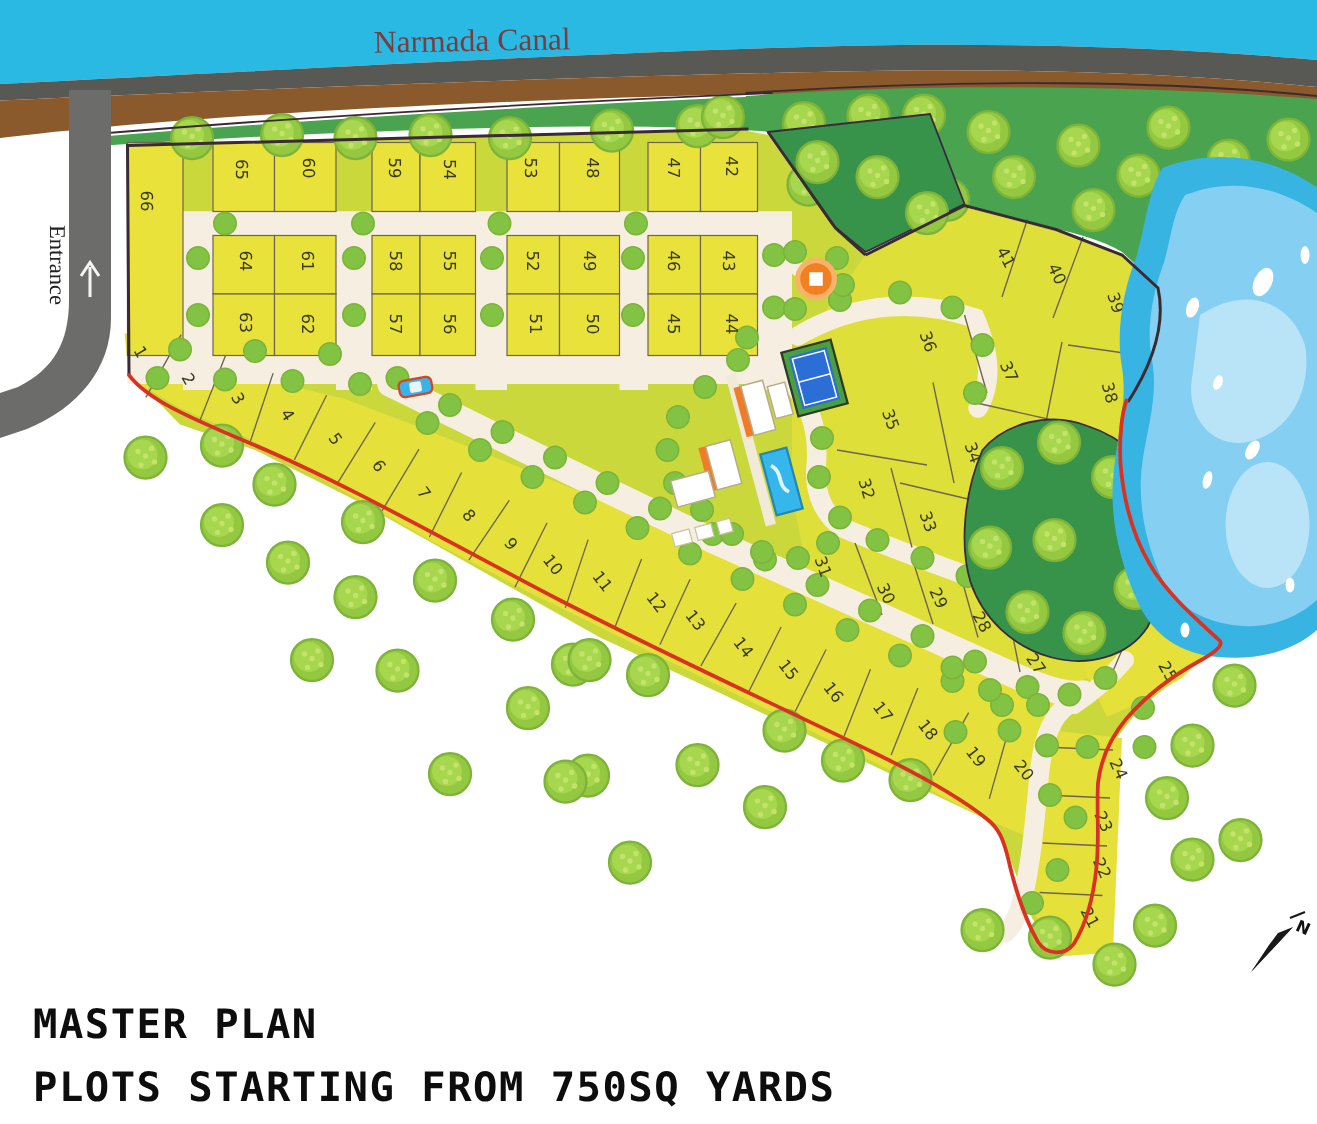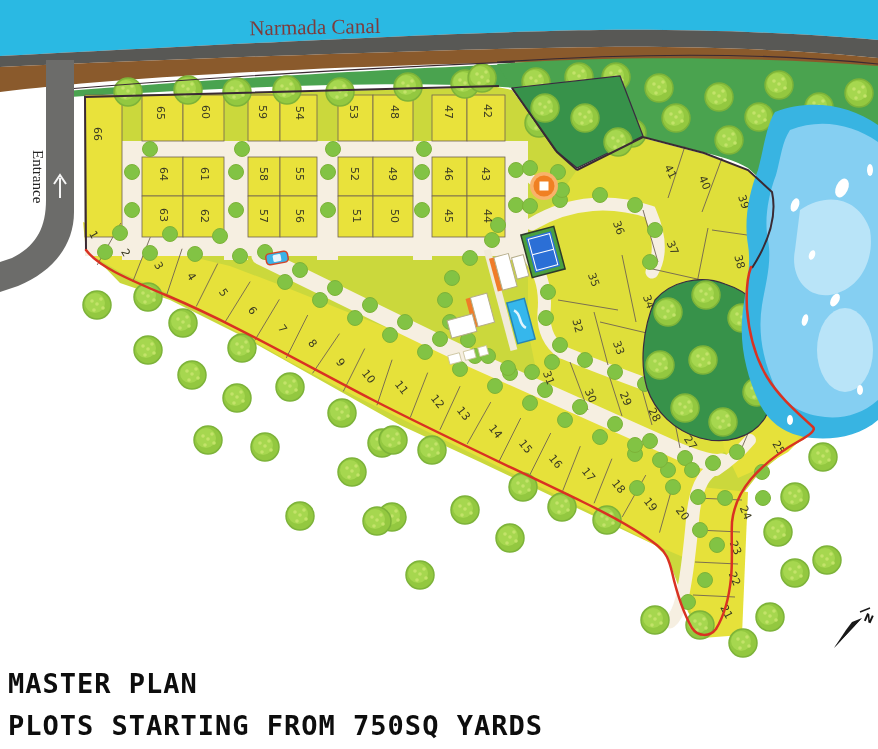--- a/index.html
+++ b/index.html
@@ -1,18 +1,18 @@
 <!DOCTYPE html>
 <html><head>
 <meta charset="utf-8">
 <style>
   html,body{margin:0;padding:0;background:#ffffff;}
   body{width:878px;height:749px;position:relative;overflow:hidden;font-family:"DejaVu Sans",sans-serif;}
   #map-wrap{position:absolute;left:0;top:0;width:878px;height:662px;}
-  .title-line{position:absolute;left:8px;color:#0d0d0d;font-family:"DejaVu Sans Mono",monospace;font-weight:bold;font-size:27px;letter-spacing:1px;white-space:nowrap;text-align:center;}
+  .title-line{position:absolute;left:22px;color:#0d0d0d;font-family:"DejaVu Sans Mono",monospace;font-weight:bold;font-size:27px;letter-spacing:1px;white-space:nowrap;text-align:center;}
   #title1{top:668px;}
   #title2{top:710px;}
   svg text{user-select:none;}
   .plot-num{font-family:"DejaVu Sans",sans-serif;font-size:11px;fill:#3a3a22;}
   .canal-text{font-family:"Liberation Serif","DejaVu Serif",serif;font-size:21px;fill:#7d3c3c;}
   .entrance-text{font-family:"Liberation Serif","DejaVu Serif",serif;font-size:15px;fill:#222;}
   .compass-n{font-family:"DejaVu Sans",sans-serif;font-size:11px;font-weight:bold;fill:#111;}
 </style>
 </head>
 <body>

